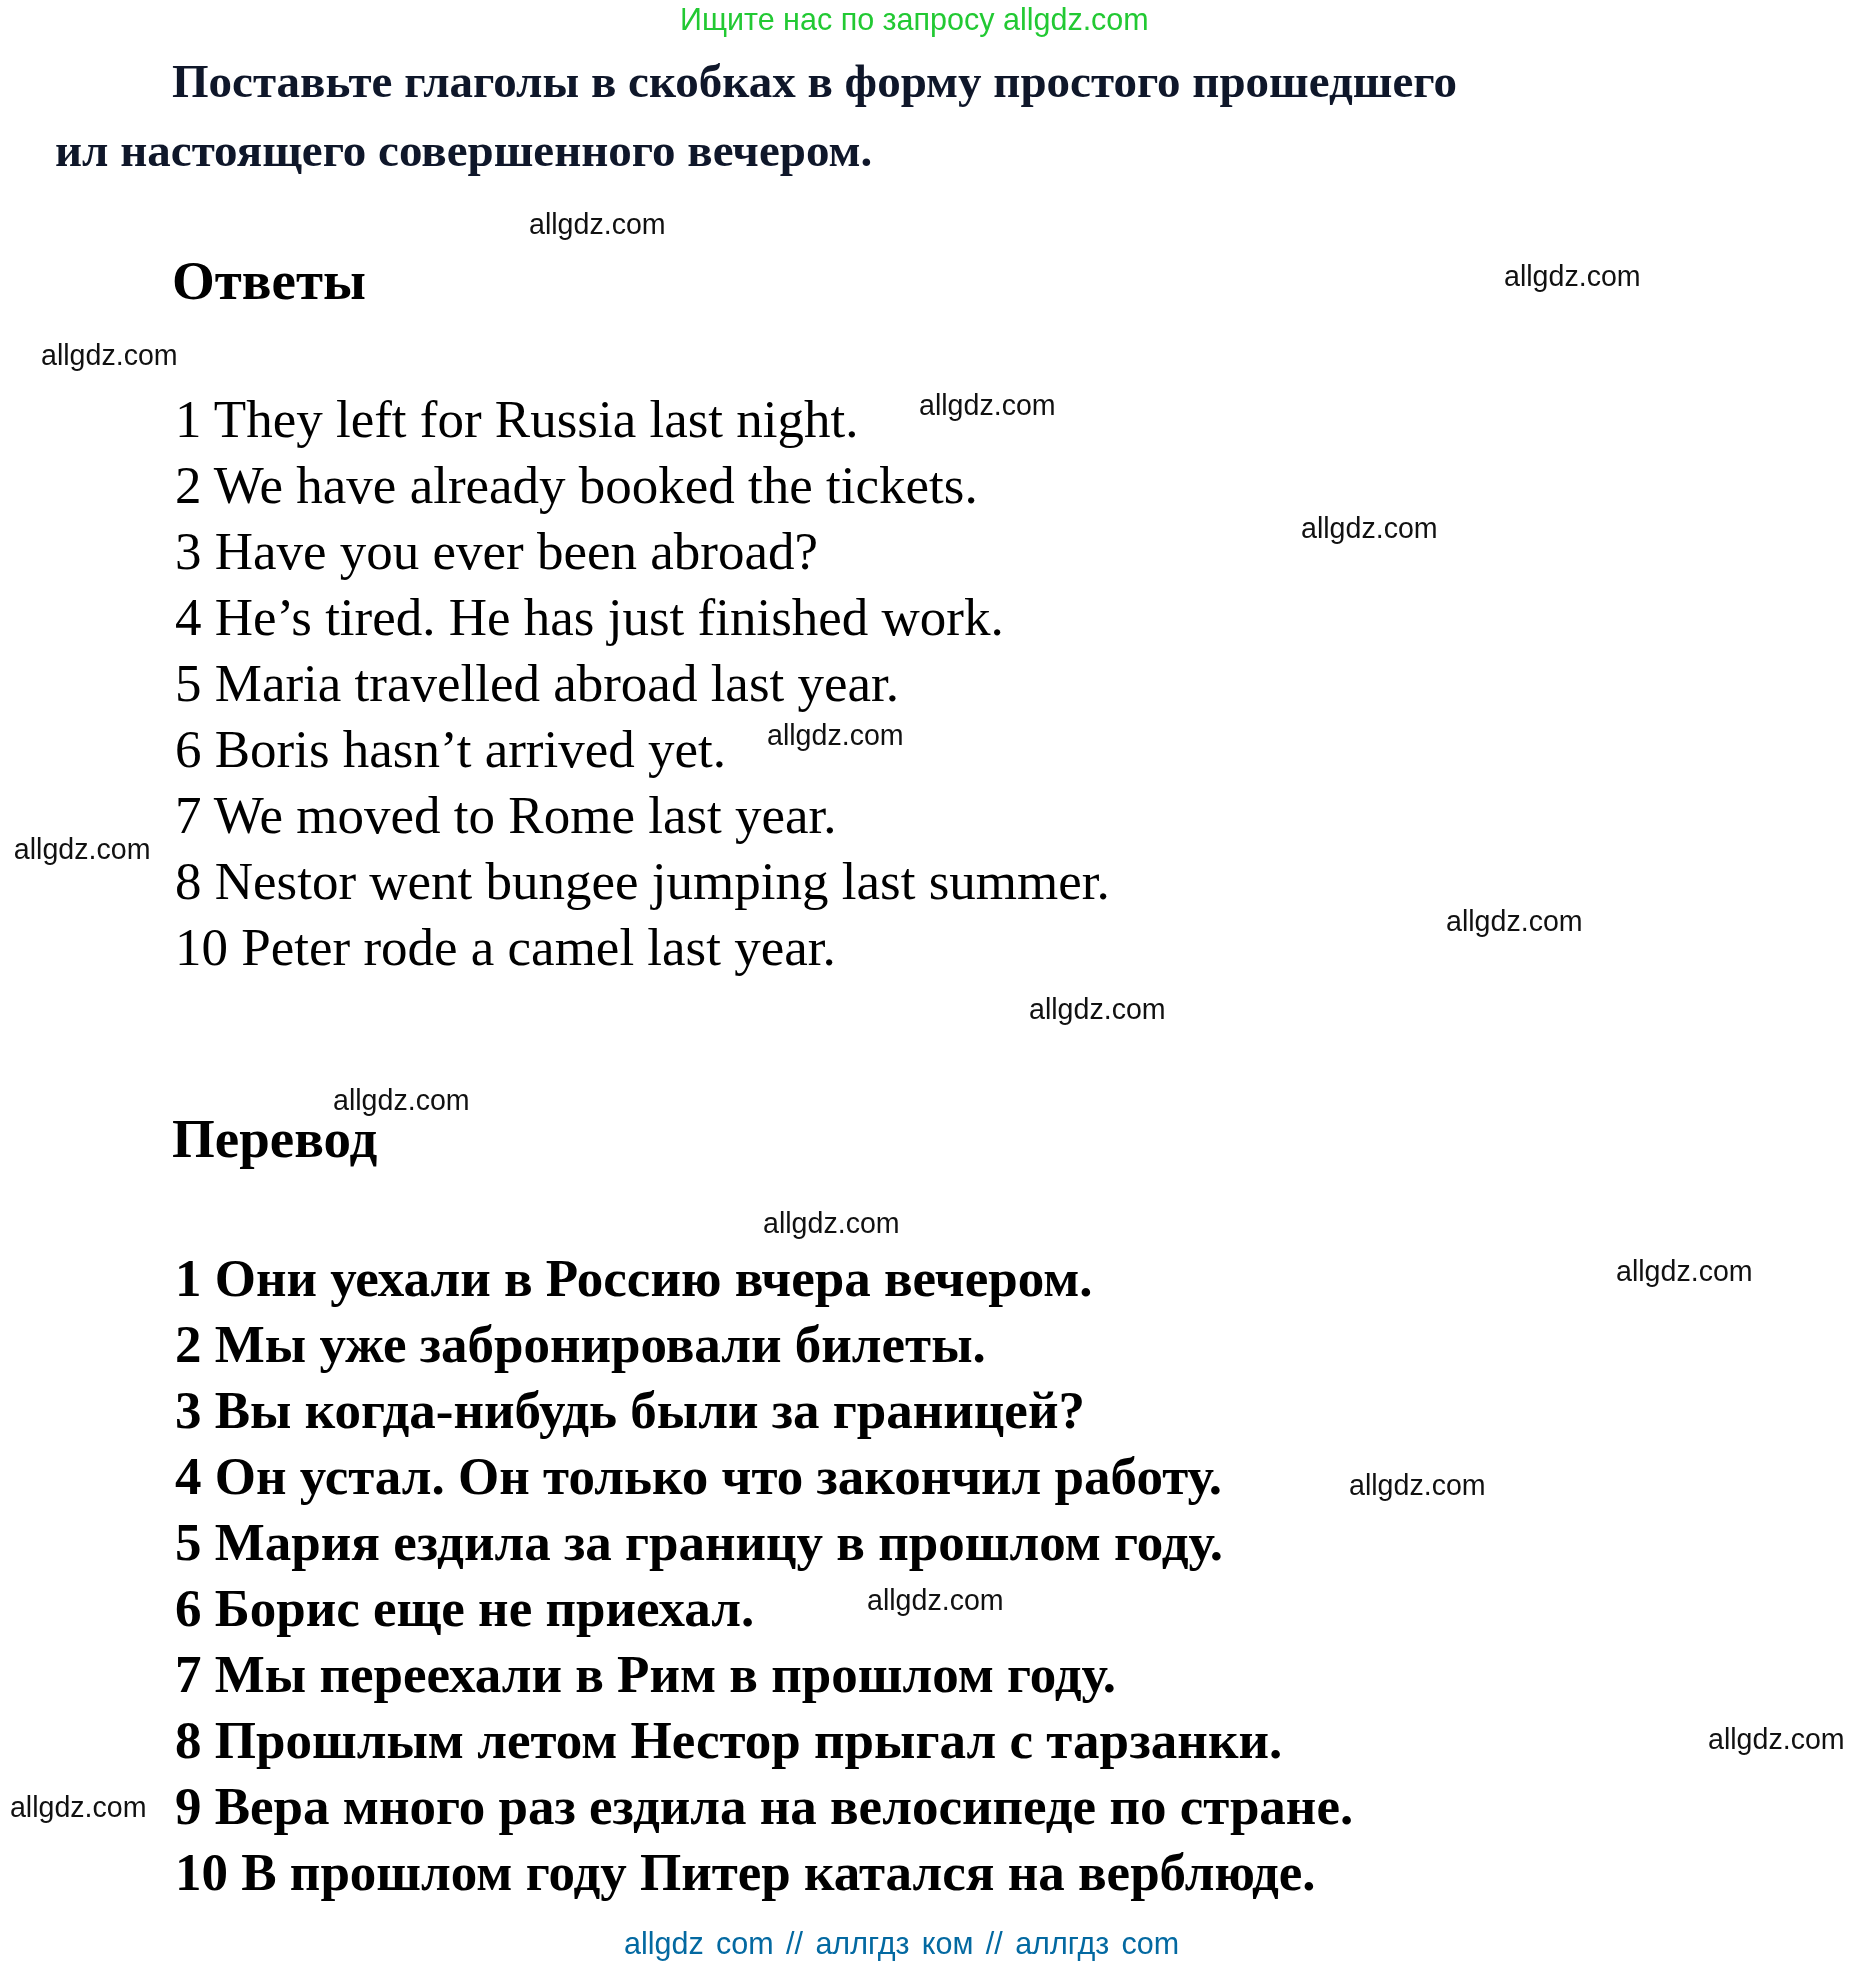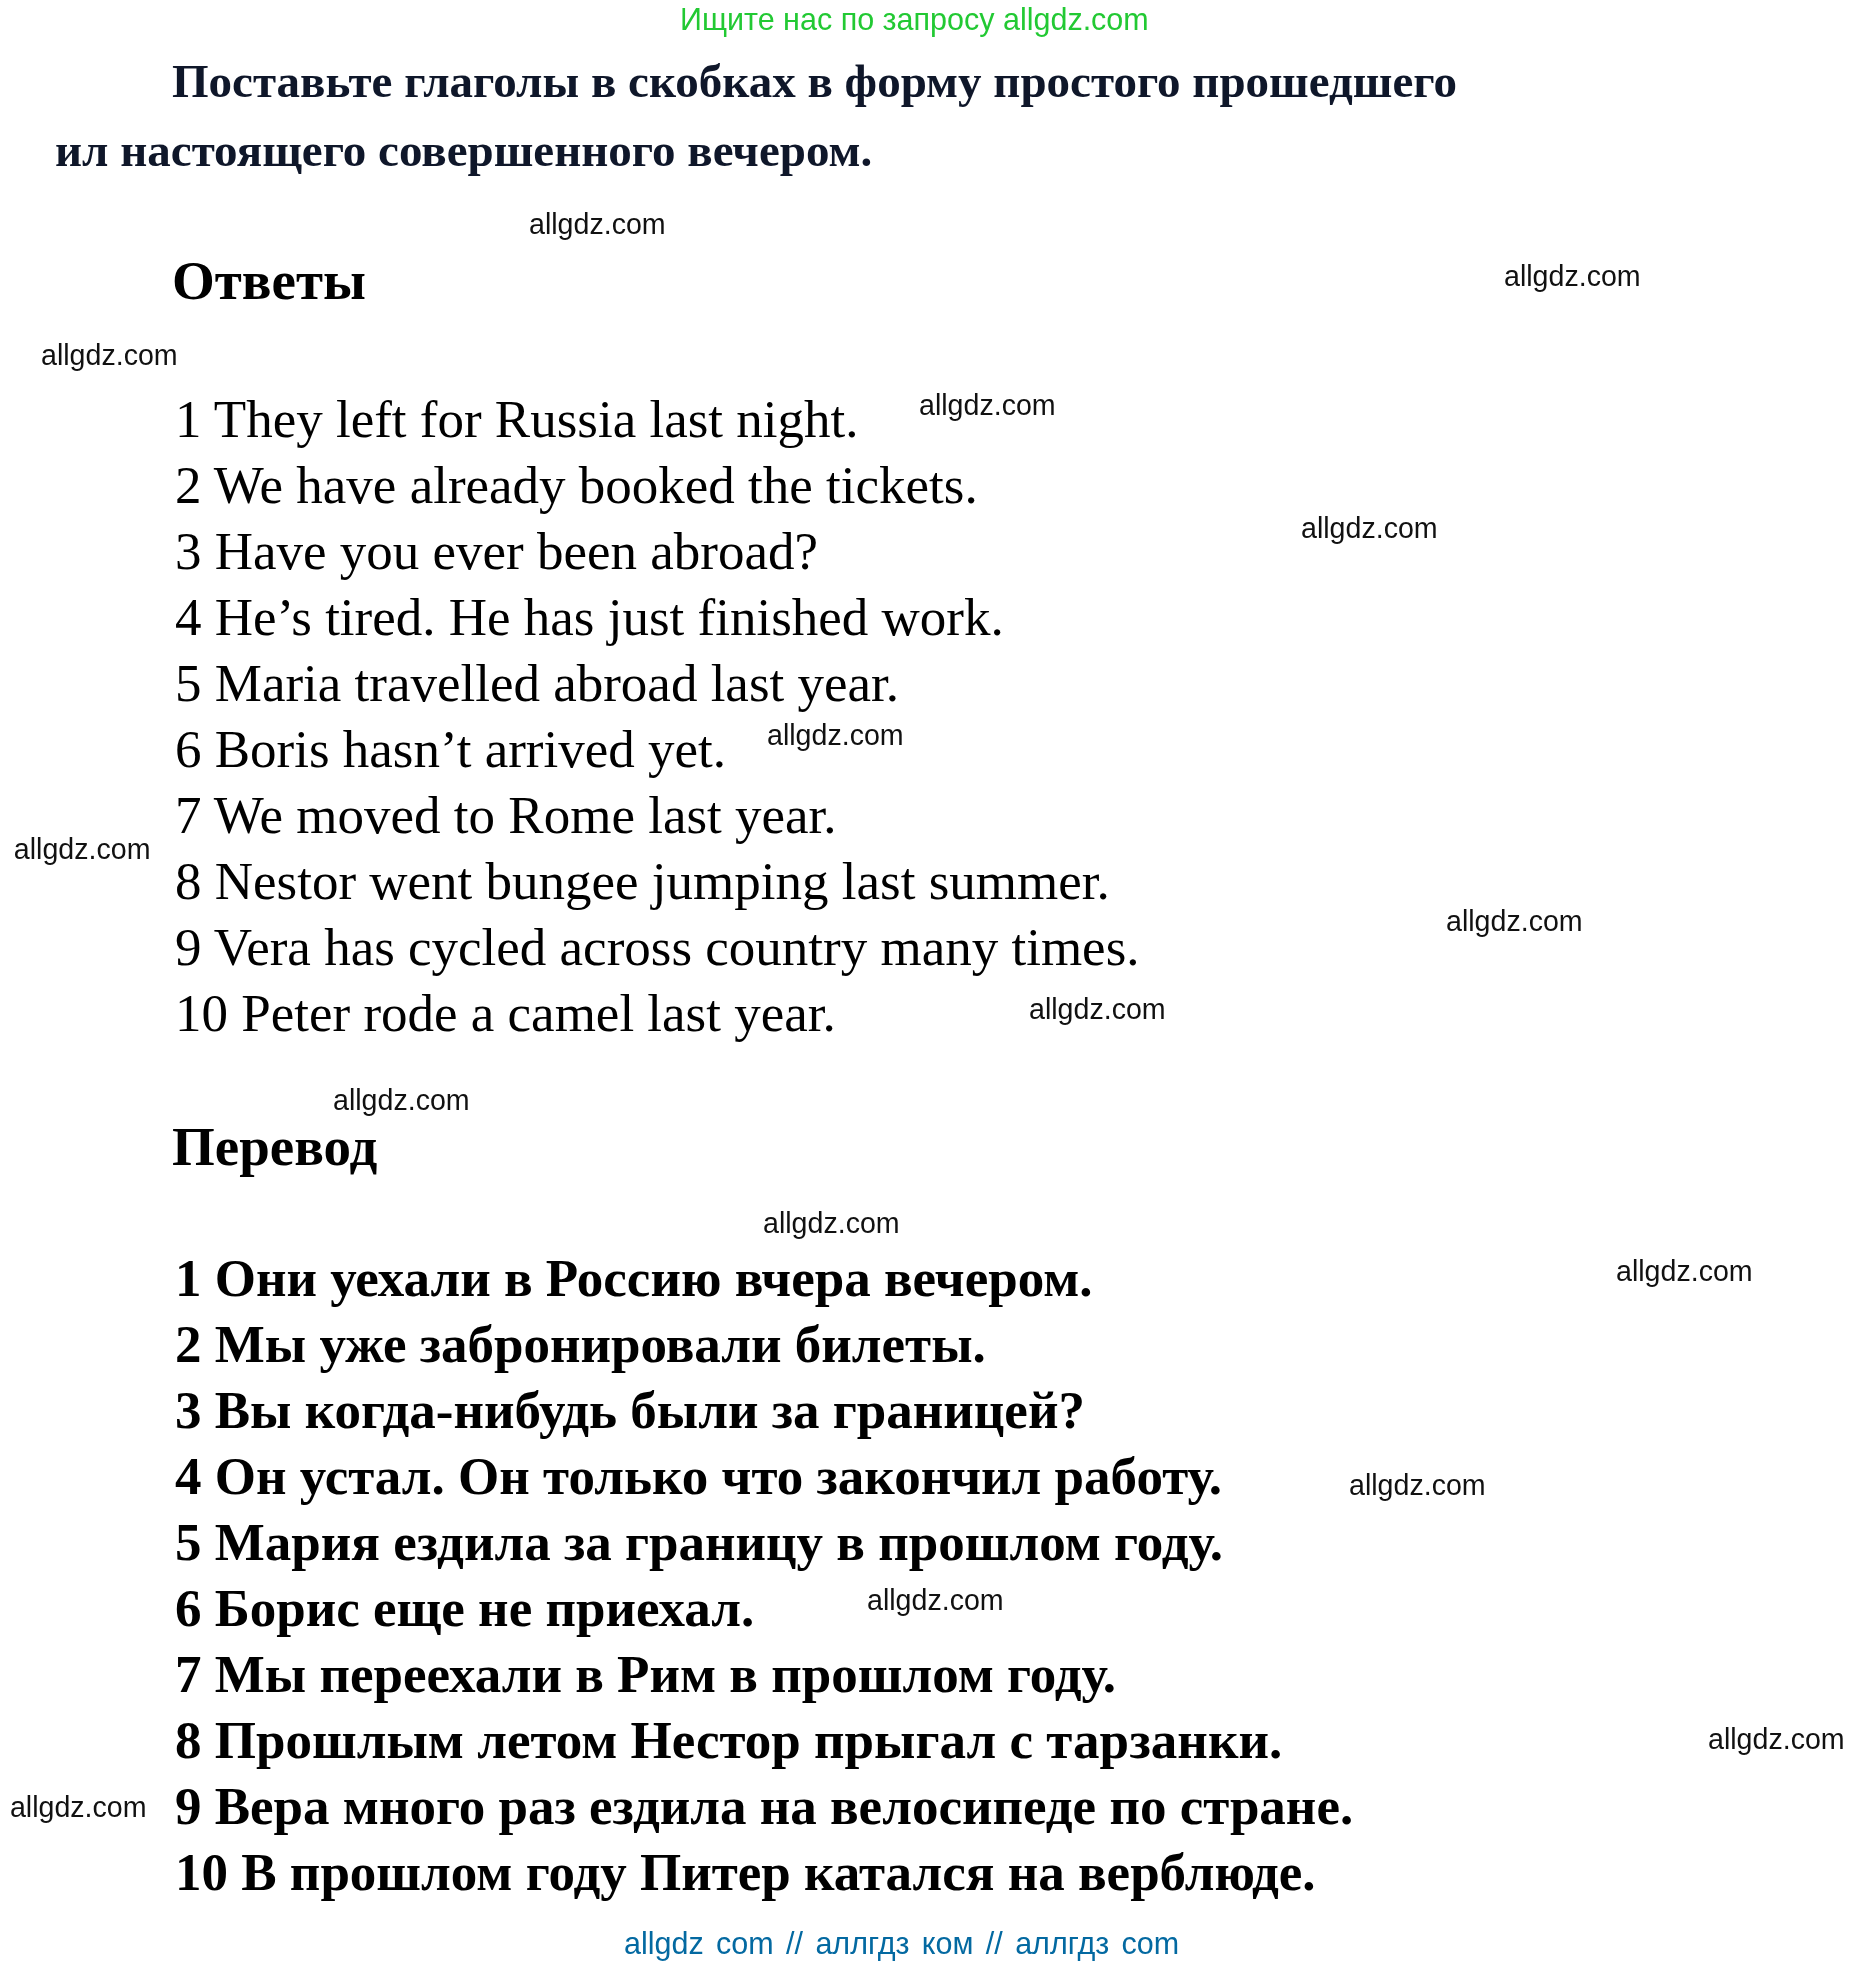--- a/index.html
+++ b/index.html
@@ -21,21 +21,21 @@
     .title-1 { left: 172px; top: 47px; }
     .title-2 { left: 55px; top: 116px; }
     .section-heading {
       font-family: "Liberation Serif", serif;
       font-weight: bold;
       font-size: 55px; line-height: 59px;
       color: #000;
       left: 172px;
     }
     .heading-answers { top: 251px; }
-    .heading-translation { top: 1109px; margin-top: 8px; }
+    .heading-translation { top: 1109px; }
     .list { left: 175px; margin: 0; padding: 0; list-style: none; }
     .list li {
       font-family: "Liberation Serif", serif;
       font-size: 53px; line-height: 66px;
       height: 66px;
       color: #000;
       white-space: nowrap;
     }
     .list-answers { top: 386px; }
     .list-translation { top: 1245px; font-weight: bold; }
@@ -64,21 +64,20 @@
 
 <ol class="abs list list-answers">
   <li>1 They left for Russia last night.</li>
   <li>2 We have already booked the tickets.</li>
   <li>3 Have you ever been abroad?</li>
   <li>4 He’s tired. He has just finished work.</li>
   <li>5 Maria travelled abroad last year.</li>
   <li>6 Boris hasn’t arrived yet.</li>
   <li>7 We moved to Rome last year.</li>
   <li>8 Nestor went bungee jumping last summer.</li>
-  <li>9 Vera has cycled across country many times.</li>
   <li>10 Peter rode a camel last year.</li>
 </ol>
 
 <div class="abs section-heading heading-translation">Перевод</div>
 
 <ol class="abs list list-translation">
   <li>1 Они уехали в Россию вчера вечером.</li>
   <li>2 Мы уже забронировали билеты.</li>
   <li>3 Вы когда-нибудь были за границей?</li>
   <li>4 Он устал. Он только что закончил работу.</li>

